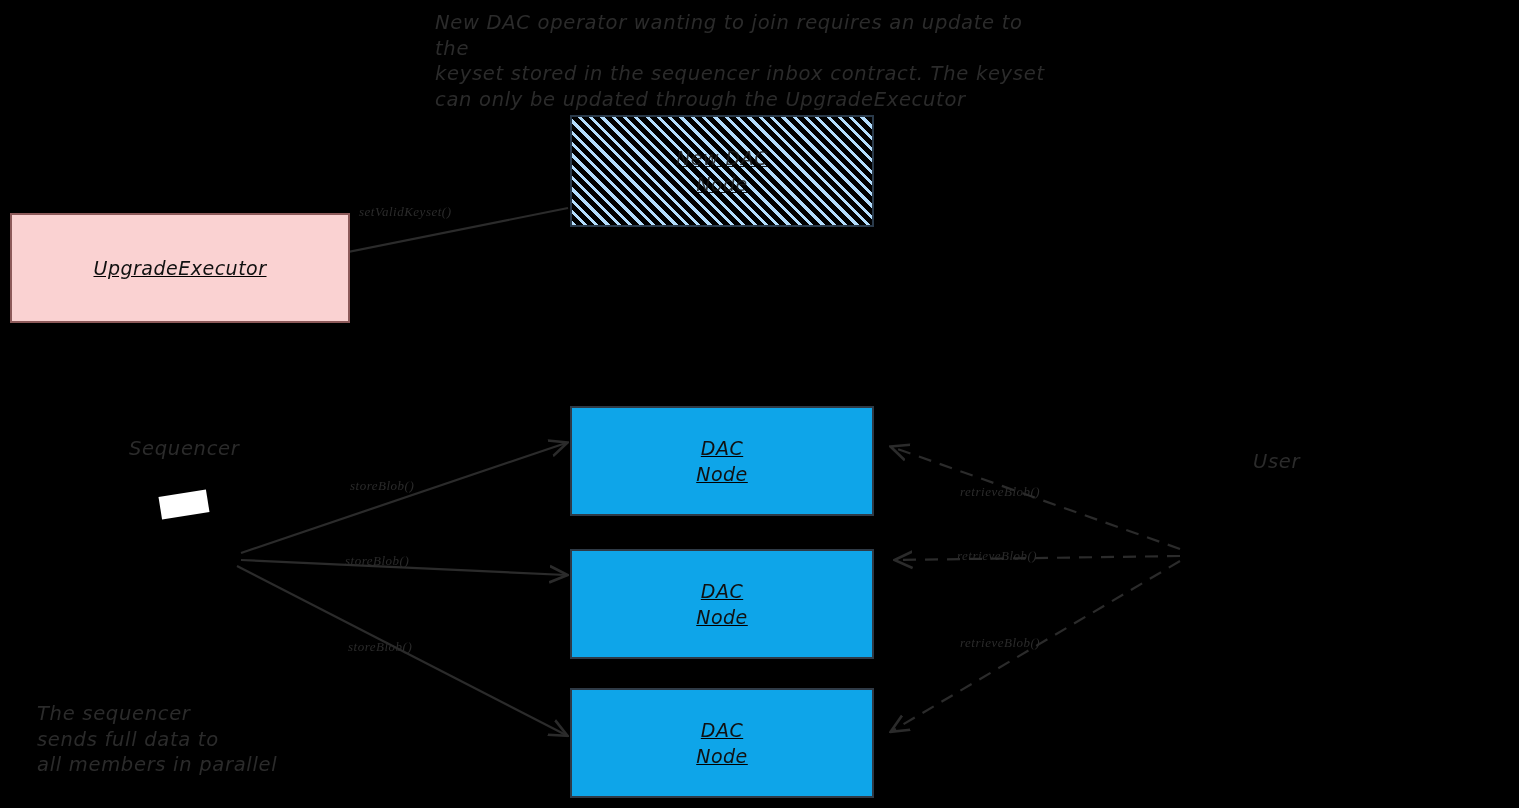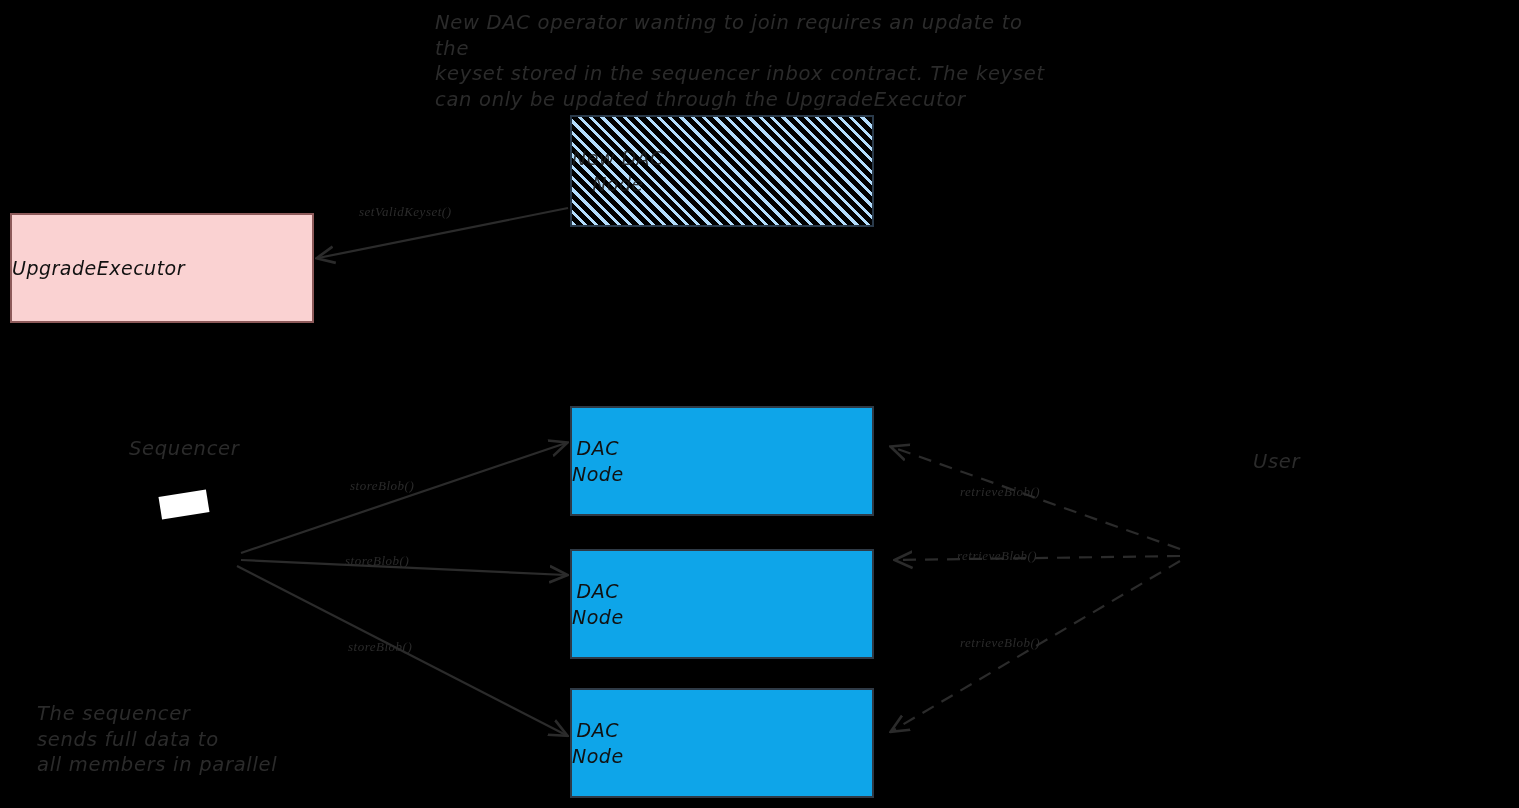--- a/index.html
+++ b/index.html
@@ -69,20 +69,22 @@
     white-space: nowrap;
     font-style: italic;
   }
 
   
   .box {
     position: absolute;
     box-sizing: border-box;
     display: flex;
     align-items: center;
+    justify-content: center;
+    text-decoration: underline;
   }
   .box-upgrade {
     background: #fad2d2;
     border: 2px solid #8d5a5a;
   }
   .box-dac {
     background: #0ea5e9;
     border: 2px solid #2f3a46;
   }
   .box-hatched {
@@ -153,21 +155,21 @@
     <g>
       <path d="M 1180 561 L 892 731" fill="none" stroke="#2b2b2b" stroke-width="2.2" stroke-dasharray="13 9" marker-end="url(#arrow-dash)"></path>
     </g>
   </svg>
 
   <div class="box box-hatched" style="left:570px; top:115px; width:304px; height:112px;">
     <div class="hatched-text">New DAC
 Node</div>
   </div>
 
-  <div class="box box-upgrade" style="left:10px; top:213px; width:304px; height:110px;">
+  <div class="box box-upgrade" style="left:10px; top:213px; width:340px; height:110px;">
     <div class="node-label">UpgradeExecutor</div>
   </div>
 
   <div class="box box-dac" style="left:570px; top:406px; width:304px; height:110px;">
     <div class="node-label">DAC
 Node</div>
   </div>
 
   <div class="box box-dac" style="left:570px; top:549px; width:304px; height:110px;">
     <div class="node-label">DAC

